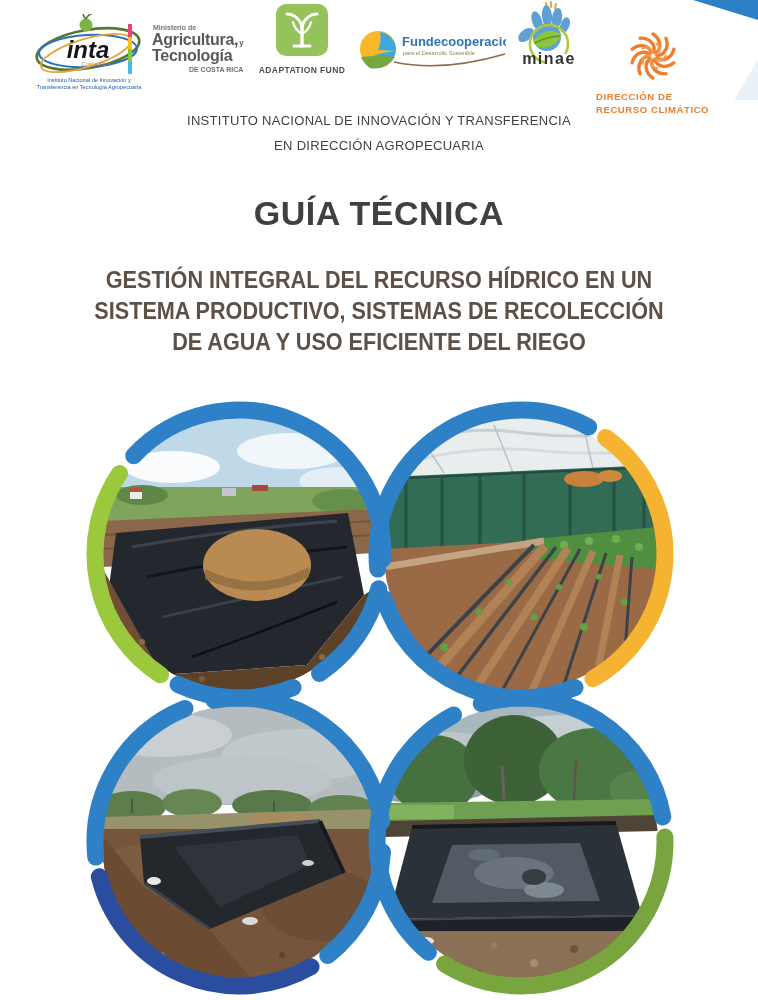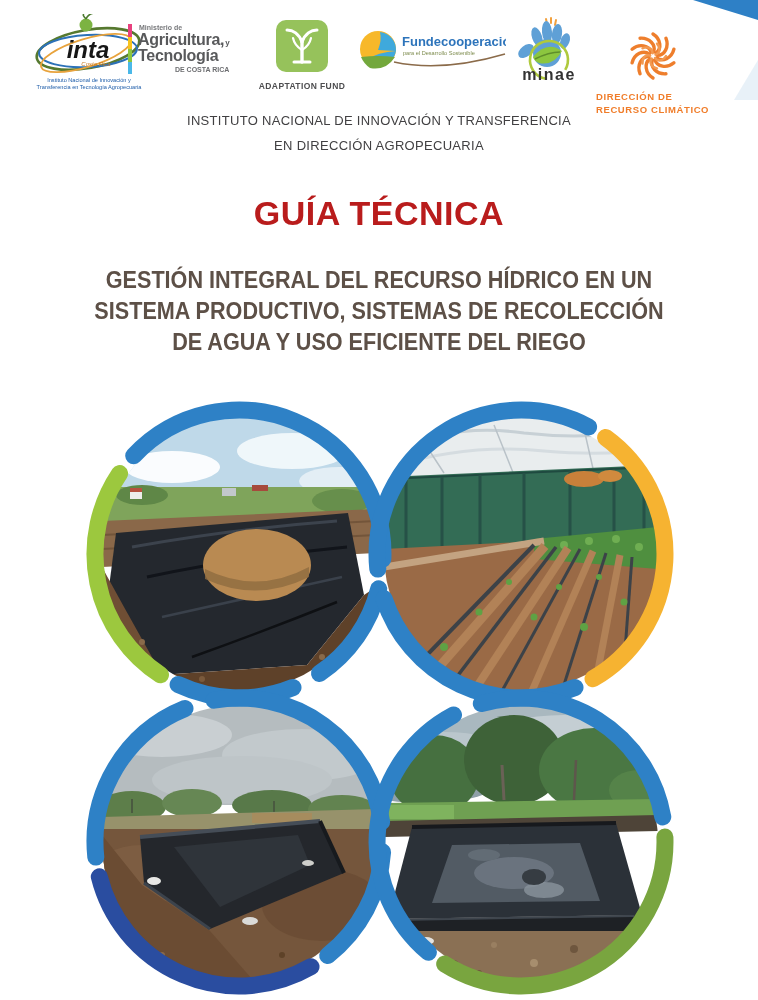--- a/index.html
+++ b/index.html
@@ -2,39 +2,39 @@
 <html><head>
 <meta charset="utf-8">
 <style>
   html,body{margin:0;padding:0;background:#ffffff;}
   .page{position:relative;width:758px;height:1000px;background:#ffffff;overflow:hidden;
         font-family:"Liberation Sans",sans-serif;}
   .corner{position:absolute;top:0;left:0;width:758px;height:110px;pointer-events:none;}
   
   .logo{position:absolute;}
   .logo svg text{font-family:"Liberation Sans",sans-serif;}
-  .mag{left:128px;top:22px;display:flex;gap:6px;}
+  .mag{left:128px;top:22px;display:flex;gap:20px;}
   .mag .bar{display:flex;flex-direction:column;width:4px;height:50px;margin-top:2px;}
   .mag .bar span{flex:1;}
   .mag .b1{background:#E8417E;}.mag .b2{background:#F7C31C;}
   .mag .b3{background:#8CC63F;}.mag .b4{background:#4AB8E8;}
   .mag .txt{line-height:1;color:#58595B;}
   .mag .small1{font-size:7px;color:#77787B;display:block;margin:2px 0 1px 1px;font-weight:bold;}
   .mag .big{font-size:16px;font-weight:bold;letter-spacing:-0.3px;display:block;}
   .mag .conj{font-size:8px;font-weight:bold;margin-left:1px;}
   .mag .small2{font-size:7px;font-weight:bold;display:block;text-align:right;margin-top:2px;color:#6D6E71;}
-  .af{left:252px;top:20px;width:100px;text-align:center;}
+  .af{left:252px;top:4px;width:100px;text-align:center;}
   .af .lbl{font-size:8.5px;font-weight:bold;color:#4D4D4F;letter-spacing:.4px;margin-top:5px;}
   .dcc{left:596px;top:30px;display:flex;align-items:center;gap:8px;flex-direction:column;}
   .dcc .txt{color:#F07D2A;font-weight:bold;font-size:9.5px;line-height:13px;letter-spacing:.6px;}
   
   .institute{position:absolute;top:108px;left:0;width:758px;text-align:center;
              color:#414042;font-size:13px;line-height:25px;letter-spacing:.3px;}
   .title{position:absolute;top:194px;left:0;width:758px;text-align:center;margin:0;
-         font-size:34px;font-weight:bold;letter-spacing:.5px;color:#b91c1c;}
+         font-size:34px;font-weight:bold;letter-spacing:.5px;color:#404040;}
   .subtitle{position:absolute;top:264px;left:0;width:758px;text-align:center;margin:0;
             font-size:24px;font-weight:bold;line-height:31px;color:#5D5047;
             transform:scaleX(.9);transform-origin:50% 50%;letter-spacing:0;}
   .collage{position:absolute;top:392px;left:0;}
 </style>
 </head>
 <body>
 
 <div class="page">
 
@@ -94,21 +94,21 @@
       <path d="M38 36 C75 44 115 38 149 28" stroke="#8B6B4A" stroke-width="1.6" fill="none"></path>
       <circle cx="22" cy="23" r="18" fill="#F7B82A"></circle>
       <path d="M24 6 A18 18 0 0 1 40 25 L22 24 Q26 14 24 6 Z" fill="#3FA9DC"></path>
       <path d="M10 34 Q22 26 40 25 A18 18 0 0 1 14 38 Z" fill="#3FA9DC"></path>
       <path d="M5 31 Q22 29 39 31 Q30 45 14 42 Q8 38 5 31 Z" fill="#73A83C"></path>
       <text x="46" y="20" font-size="13" font-weight="bold" fill="#2D74BB">Fundecooperación</text>
       <text x="47" y="29" font-size="5.6" fill="#7E8C4E">para el Desarrollo Sostenible</text>
     </svg>
   </div>
 
-  <div class="logo" style="left:504px;top:16px;">
+  <div class="logo" style="left:504px;top:0;">
     <svg width="90" height="72" viewBox="0 0 90 72">
       <g stroke="#F2A03D" stroke-width="2" stroke-linecap="round">
         <path d="M42 3 l1 5"></path>
           <path d="M47 2 l0 5"></path>
           <path d="M52 4 l-1 5"></path>
       </g>
       <g fill="#5FA0D6">
         <ellipse cx="22" cy="35" rx="9" ry="5.5" transform="rotate(-38 22 35)"></ellipse>
         <ellipse cx="33" cy="21" rx="5" ry="10" transform="rotate(-18 33 21)"></ellipse>
         <ellipse cx="43" cy="16" rx="5" ry="11" transform="rotate(-5 43 16)"></ellipse>

